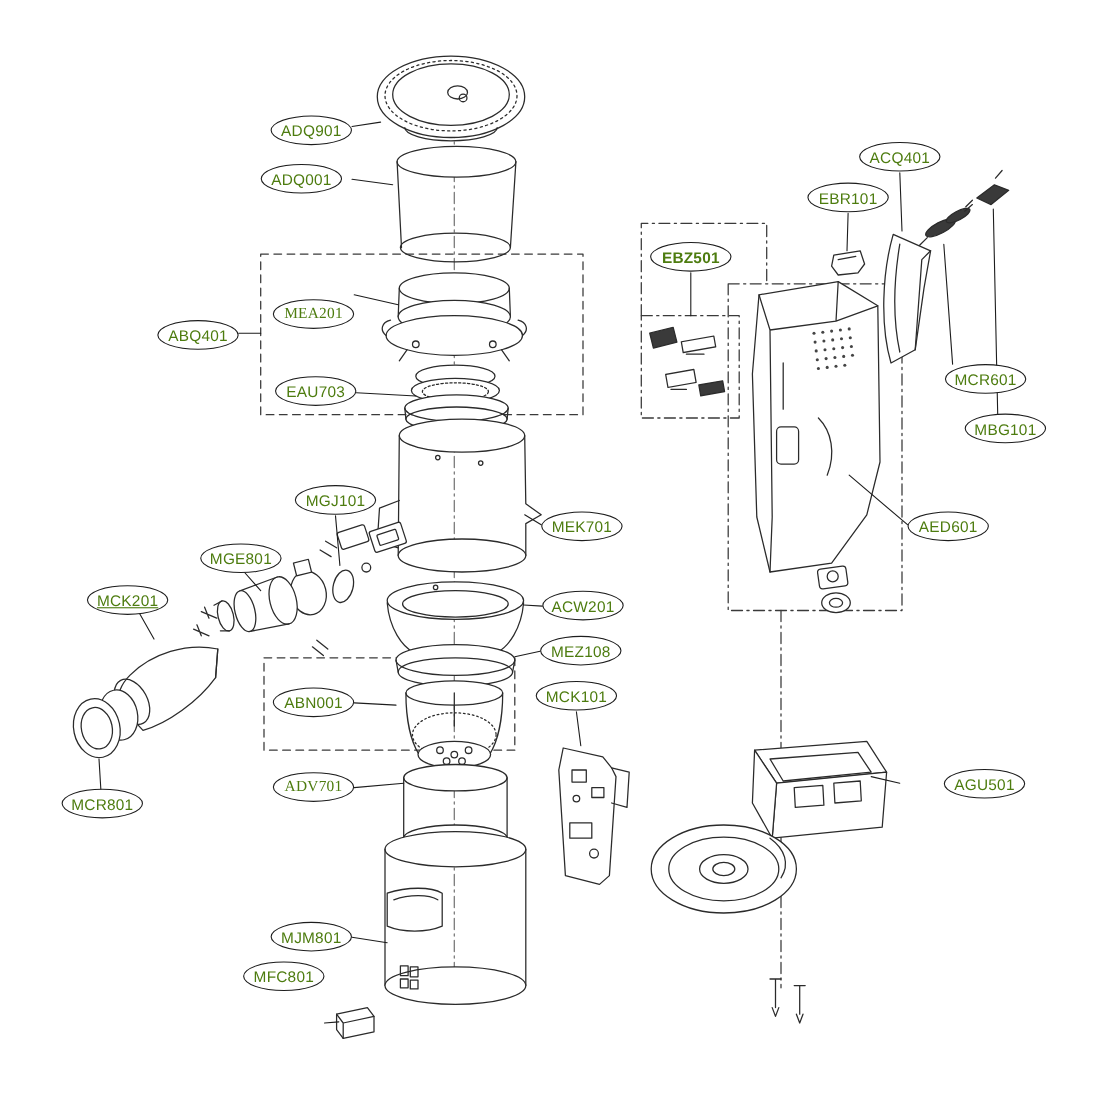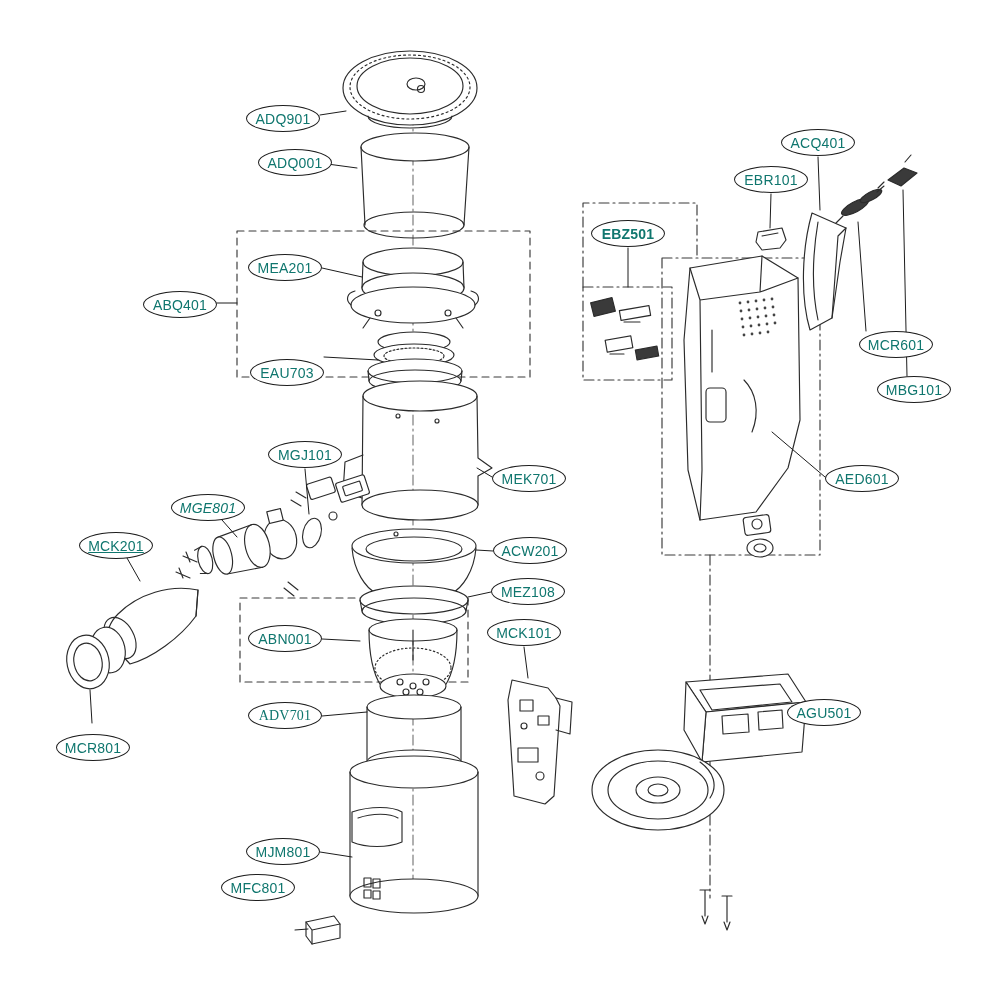--- a/index.html
+++ b/index.html
@@ -4,50 +4,50 @@
 <style>
   html,body{margin:0;padding:0;background:#ffffff;}
   #stage{
     position:relative;width:1000px;height:1000px;background:#ffffff;
     font-family:"Liberation Sans", sans-serif;overflow:hidden;
   }
   #art{position:absolute;left:0;top:0;}
   .plabel{
     position:absolute;width:74px;height:27px;
     border:1.4px solid #1d1d1d;border-radius:50%;
-    background:#ffffff;color:#0f766e;
+    background:#ffffff;color:#4d7c0f;
     font-size:14px;letter-spacing:.2px;
     display:flex;align-items:center;justify-content:center;
     box-sizing:border-box;white-space:nowrap;
   }
   
   #lb-adq901{left:246px;top:105px;}
-  #lb-adq001{left:258px;top:149px;}
-  #lb-mea201{left:248px;top:254px;}
+  #lb-adq001{left:237px;top:149px;}
+  #lb-mea201{left:248px;top:272px;font-family:Liberation Serif, serif;}
   #lb-abq401{left:143px;top:291px;}
-  #lb-eau703{left:250px;top:359px;text-align:center;}
+  #lb-eau703{left:250px;top:342px;text-align:center;}
   #lb-mgj101{left:268px;top:441px;}
-  #lb-mge801{left:171px;top:494px;font-style:italic;}
+  #lb-mge801{left:182px;top:494px;}
   #lb-mck201{left:79px;top:532px;text-decoration:underline;}
-  #lb-mcr801{left:56px;top:734px;}
+  #lb-mcr801{left:56px;top:717px;}
   #lb-abn001{left:248px;top:625px;}
   #lb-adv701{left:248px;top:702px;font-family:Liberation Serif, serif;}
   #lb-mjm801{left:246px;top:838px;}
   #lb-mfc801{left:221px;top:874px;}
   #lb-mek701{left:492px;top:465px;}
   #lb-acw201{left:493px;top:537px;}
   #lb-mez108{left:491px;top:578px;}
   #lb-mck101{left:487px;top:619px;}
   #lb-ebz501{left:591px;top:220px;font-weight:bold;}
   #lb-ebr101{left:734px;top:166px;}
   #lb-acq401{left:781px;top:129px;}
   #lb-mcr601{left:859px;top:331px;}
   #lb-mbg101{left:877px;top:376px;}
   #lb-aed601{left:825px;top:465px;}
-  #lb-agu501{left:787px;top:699px;}
+  #lb-agu501{left:858px;top:699px;}
 </style>
 </head>
 <body>
 
 <div id="stage">
 
   <svg id="art" width="1000" height="1000" viewBox="0 0 1000 1000">
     <g stroke="#2b2b2b" stroke-width="1.15" fill="none" stroke-linecap="round" stroke-linejoin="round">
 
       <path d="M413 55 V 905" stroke="#777" stroke-dasharray="10 4 2 4"></path>

